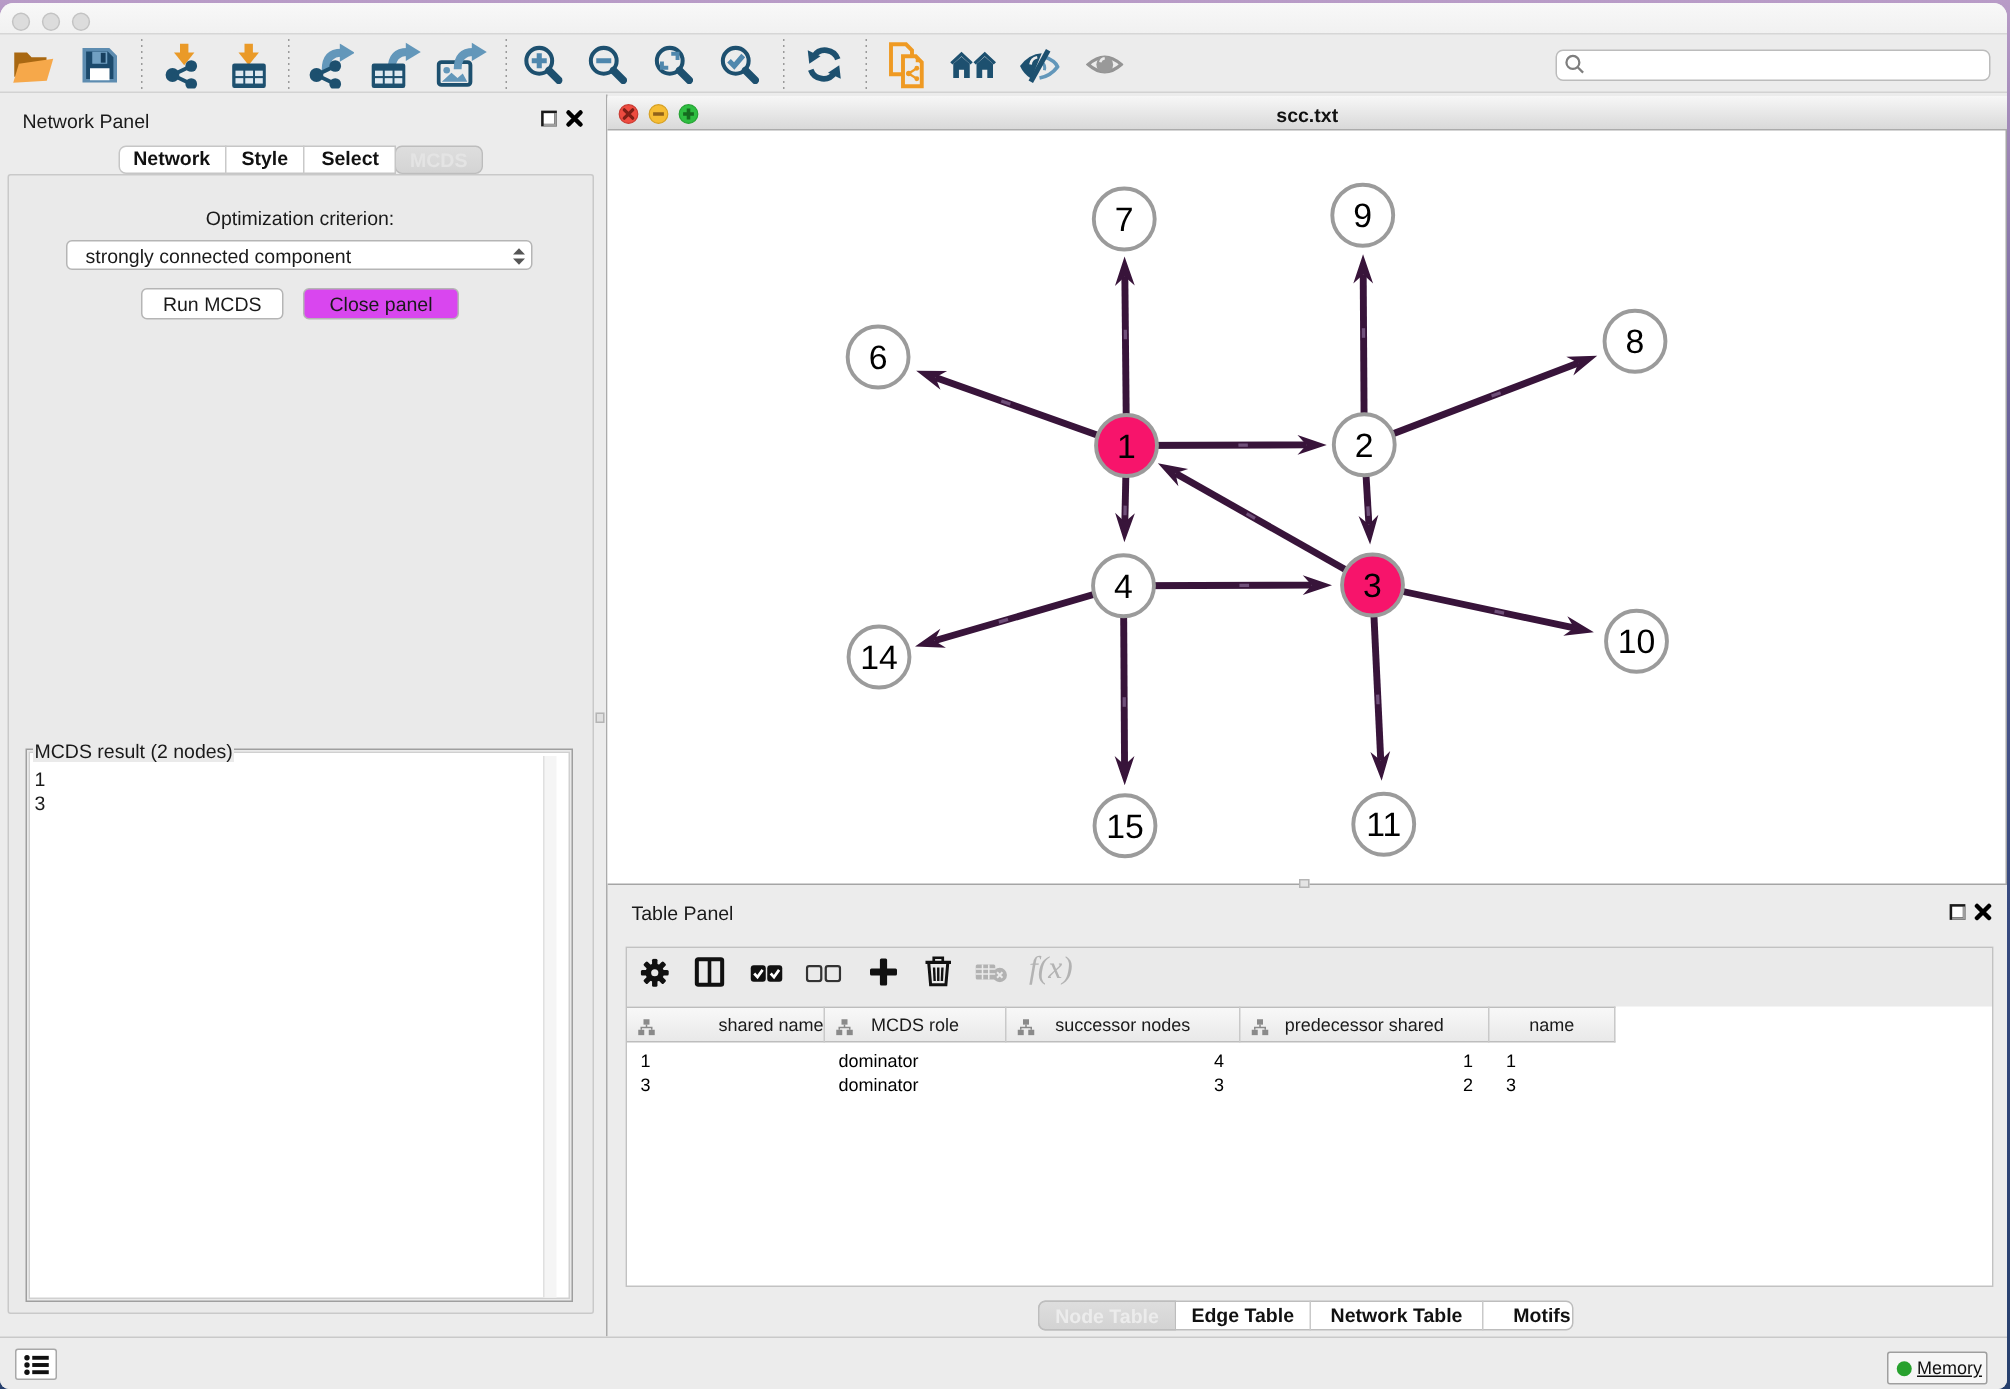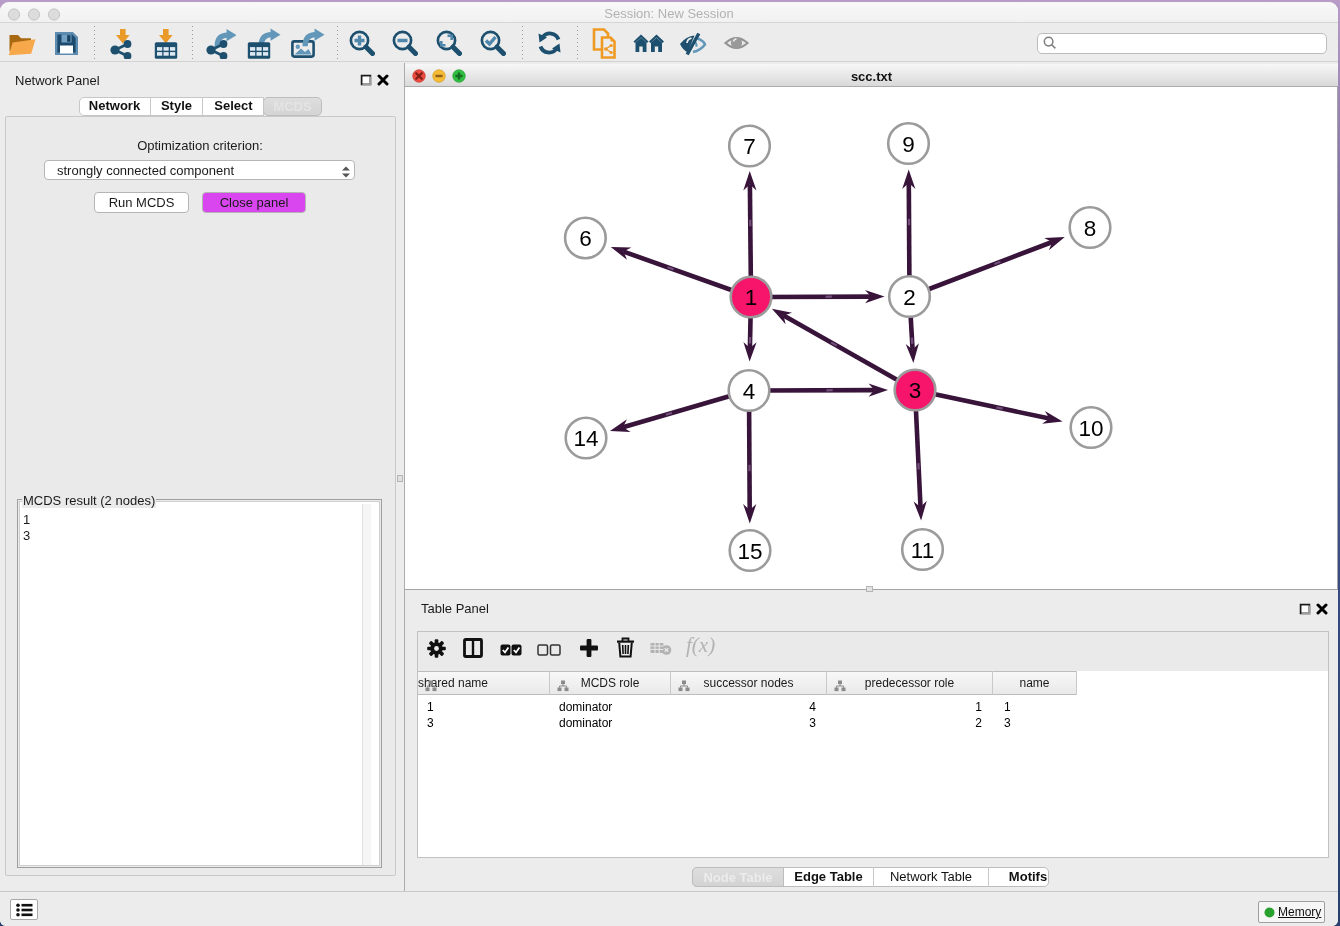--- a/index.html
+++ b/index.html
@@ -10,21 +10,20 @@
 </style></head>
 <body>
 <div id="win">
     <div id="pg">
  <div class="abs" style="left:0;top:2px;width:1338px;height:21px;background:linear-gradient(#f8f8f8,#f1f1f1);border-bottom:1px solid #d6d6d6;"></div>
  <svg class="abs" style="left:7px;top:8px;" width="56" height="13" viewBox="0 0 56 13">
         <circle cx="7" cy="6.5" r="5.6" fill="#dcdcdc" stroke="#c3c3c3"></circle>
         <circle cx="27" cy="6.5" r="5.6" fill="#dcdcdc" stroke="#c3c3c3"></circle>
         <circle cx="47" cy="6.5" r="5.6" fill="#dcdcdc" stroke="#c3c3c3"></circle>
       </svg>
- <div class="abs" style="left:0;top:6px;width:1338px;text-align:center;font-size:13px;color:#b2b2b2;">Session: New Session</div>
  <div class="abs" style="left:0;top:24px;width:1338px;height:38px;background:#ececec;border-bottom:1px solid #d2d2d2;"></div>
  <svg style="position:absolute;left:8px;top:31px;" width="29" height="26" viewBox="0 0 29 26">
         <path d="M1.5,4 h8.5 l3,3.2 h10 v13 h-21.5 z" fill="#a96812"></path>
         <path d="M4.6,11.5 L27.5,8.2 L23.2,22.8 L0.8,24.2 Z" fill="#f6a84a"></path>
       </svg>
 <svg style="position:absolute;left:54px;top:31px;" width="25" height="25" viewBox="0 0 25 25">
         <path d="M2.2,2.2 h16.2 l4.4,4.4 v16.2 h-20.6 z" fill="#1c4a6c" stroke="#5d8cb0" stroke-width="2.4"></path>
         <rect x="7.5" y="3.5" width="10" height="8" fill="#71a0c2"></rect>
         <rect x="13.2" y="4.2" width="3.2" height="6.6" fill="#173f5e"></rect>
         <rect x="6" y="14.5" width="13" height="8" fill="#ffffff"></rect>
@@ -329,63 +328,63 @@
           <g stroke="#eaeaea" stroke-width="1">
             <line x1="0.5" y1="5" x2="13.5" y2="5"></line>
             <line x1="0.5" y1="8.4" x2="13.5" y2="8.4"></line>
             <line x1="5" y1="2" x2="5" y2="12"></line>
             <line x1="9.2" y1="2" x2="9.2" y2="12"></line>
           </g>
           <path d="M14.7,7.2 l3.6,3.6 M18.3,7.2 l-3.6,3.6" stroke="#eaeaea" stroke-width="1.3"></path>
         </svg></div>
  <div class="abs" style="left:686px;top:633px;font-family:'Liberation Serif',serif;font-style:italic;font-size:21px;color:#b3b3b3;">f(x)</div>
  <div class="abs" style="left:418px;top:671px;width:659px;height:24px;background:linear-gradient(#f8f8f8,#e9e9e9);border-top:1px solid #bdbdbd;border-bottom:1px solid #bdbdbd;"></div>
- <div class="abs" style="left:418px;top:671px;width:132px;height:24px;border-right:1px solid #c9c9c9;font-size:12px;color:#1a1a1a;text-align:left;line-height:25px;">shared name</div>
+ <div class="abs" style="left:418px;top:671px;width:132px;height:24px;border-right:1px solid #c9c9c9;font-size:12px;color:#1a1a1a;text-align:right;line-height:25px;">shared name</div>
  <div class="abs" style="left:425px;top:678px;"><svg width="12" height="12" viewBox="0 0 12 12">
           <rect x="4" y="0.5" width="4" height="3.6" fill="#8a8a8a"></rect>
           <rect x="0.5" y="7.5" width="4" height="3.6" fill="#8a8a8a"></rect>
           <rect x="7.5" y="7.5" width="4" height="3.6" fill="#8a8a8a"></rect>
           <path d="M6,4 V6 M2.5,7.5 V6 H9.5 V7.5" fill="none" stroke="#8a8a8a" stroke-width="1"></path>
         </svg></div>
  <div class="abs" style="left:550px;top:671px;width:121px;height:24px;border-right:1px solid #c9c9c9;font-size:12px;color:#1a1a1a;text-align:center;line-height:25px;">MCDS role</div>
  <div class="abs" style="left:557px;top:678px;"><svg width="12" height="12" viewBox="0 0 12 12">
           <rect x="4" y="0.5" width="4" height="3.6" fill="#8a8a8a"></rect>
           <rect x="0.5" y="7.5" width="4" height="3.6" fill="#8a8a8a"></rect>
           <rect x="7.5" y="7.5" width="4" height="3.6" fill="#8a8a8a"></rect>
           <path d="M6,4 V6 M2.5,7.5 V6 H9.5 V7.5" fill="none" stroke="#8a8a8a" stroke-width="1"></path>
         </svg></div>
  <div class="abs" style="left:671px;top:671px;width:156px;height:24px;border-right:1px solid #c9c9c9;font-size:12px;color:#1a1a1a;text-align:center;line-height:25px;">successor nodes</div>
  <div class="abs" style="left:678px;top:678px;"><svg width="12" height="12" viewBox="0 0 12 12">
           <rect x="4" y="0.5" width="4" height="3.6" fill="#8a8a8a"></rect>
           <rect x="0.5" y="7.5" width="4" height="3.6" fill="#8a8a8a"></rect>
           <rect x="7.5" y="7.5" width="4" height="3.6" fill="#8a8a8a"></rect>
           <path d="M6,4 V6 M2.5,7.5 V6 H9.5 V7.5" fill="none" stroke="#8a8a8a" stroke-width="1"></path>
         </svg></div>
- <div class="abs" style="left:827px;top:671px;width:166px;height:24px;border-right:1px solid #c9c9c9;font-size:12px;color:#1a1a1a;text-align:center;line-height:25px;">predecessor role</div>
+ <div class="abs" style="left:827px;top:671px;width:166px;height:24px;border-right:1px solid #c9c9c9;font-size:12px;color:#1a1a1a;text-align:center;line-height:25px;">predecessor shared</div>
  <div class="abs" style="left:834px;top:678px;"><svg width="12" height="12" viewBox="0 0 12 12">
           <rect x="4" y="0.5" width="4" height="3.6" fill="#8a8a8a"></rect>
           <rect x="0.5" y="7.5" width="4" height="3.6" fill="#8a8a8a"></rect>
           <rect x="7.5" y="7.5" width="4" height="3.6" fill="#8a8a8a"></rect>
           <path d="M6,4 V6 M2.5,7.5 V6 H9.5 V7.5" fill="none" stroke="#8a8a8a" stroke-width="1"></path>
         </svg></div>
  <div class="abs" style="left:993px;top:671px;width:84px;height:24px;border-right:1px solid #c9c9c9;font-size:12px;color:#1a1a1a;text-align:center;line-height:25px;">name</div>
  <div class="abs" style="left:427px;top:700px;font-size:12px;">1</div>
  <div class="abs" style="left:559px;top:700px;font-size:12px;">dominator</div>
  <div class="abs" style="left:671px;top:700px;width:145px;text-align:right;font-size:12px;">4</div>
  <div class="abs" style="left:827px;top:700px;width:155px;text-align:right;font-size:12px;">1</div>
  <div class="abs" style="left:1004px;top:700px;font-size:12px;">1</div>
  <div class="abs" style="left:427px;top:716px;font-size:12px;">3</div>
  <div class="abs" style="left:559px;top:716px;font-size:12px;">dominator</div>
  <div class="abs" style="left:671px;top:716px;width:145px;text-align:right;font-size:12px;">3</div>
  <div class="abs" style="left:827px;top:716px;width:155px;text-align:right;font-size:12px;">2</div>
  <div class="abs" style="left:1004px;top:716px;font-size:12px;">3</div>
  <div class="abs" style="left:692px;top:867px;width:357px;height:20px;background:#fff;border:1px solid #bdbdbd;border-radius:5px;"></div>
  <div class="abs" style="left:692px;top:867px;width:92px;height:20px;background:linear-gradient(#dedede,#d3d3d3);border:1px solid #bdbdbd;border-radius:5px 0 0 5px;text-align:center;line-height:19px;font-size:13px;font-weight:600;color:#ececec;">Node Table</div>
  <div class="abs" style="left:784px;top:867px;width:90px;height:20px;border-right:1px solid #c9c9c9;text-align:center;line-height:19px;font-size:13px;font-weight:600;color:#111;">Edge Table</div>
- <div class="abs" style="left:874px;top:867px;width:115px;height:20px;border-right:1px solid #c9c9c9;text-align:center;line-height:19px;font-size:13px;font-weight:400;color:#111;">Network Table</div>
+ <div class="abs" style="left:874px;top:867px;width:115px;height:20px;border-right:1px solid #c9c9c9;text-align:center;line-height:19px;font-size:13px;font-weight:700;color:#111;">Network Table</div>
  <div class="abs" style="left:998px;top:867px;width:60px;height:20px;text-align:center;line-height:19px;font-size:13px;font-weight:600;color:#111;">Motifs</div>
  <div class="abs" style="left:0;top:891px;width:1338px;height:35px;background:#ececec;border-top:1px solid #c9c9c9;"></div>
  <div class="abs" style="left:10px;top:899px;width:28px;height:21px;background:#fff;border:1px solid #a8a8a8;border-radius:2px;"></div>
  <div class="abs" style="left:16px;top:903px;"><svg width="17" height="14" viewBox="0 0 17 14">
           <g fill="#111">
             <circle cx="2" cy="2.2" r="1.8"></circle>
             <circle cx="2" cy="7" r="1.8"></circle>
             <circle cx="2" cy="11.8" r="1.8"></circle>
             <rect x="5.5" y="0.9" width="11" height="2.6"></rect>
             <rect x="5.5" y="5.7" width="11" height="2.6"></rect>

